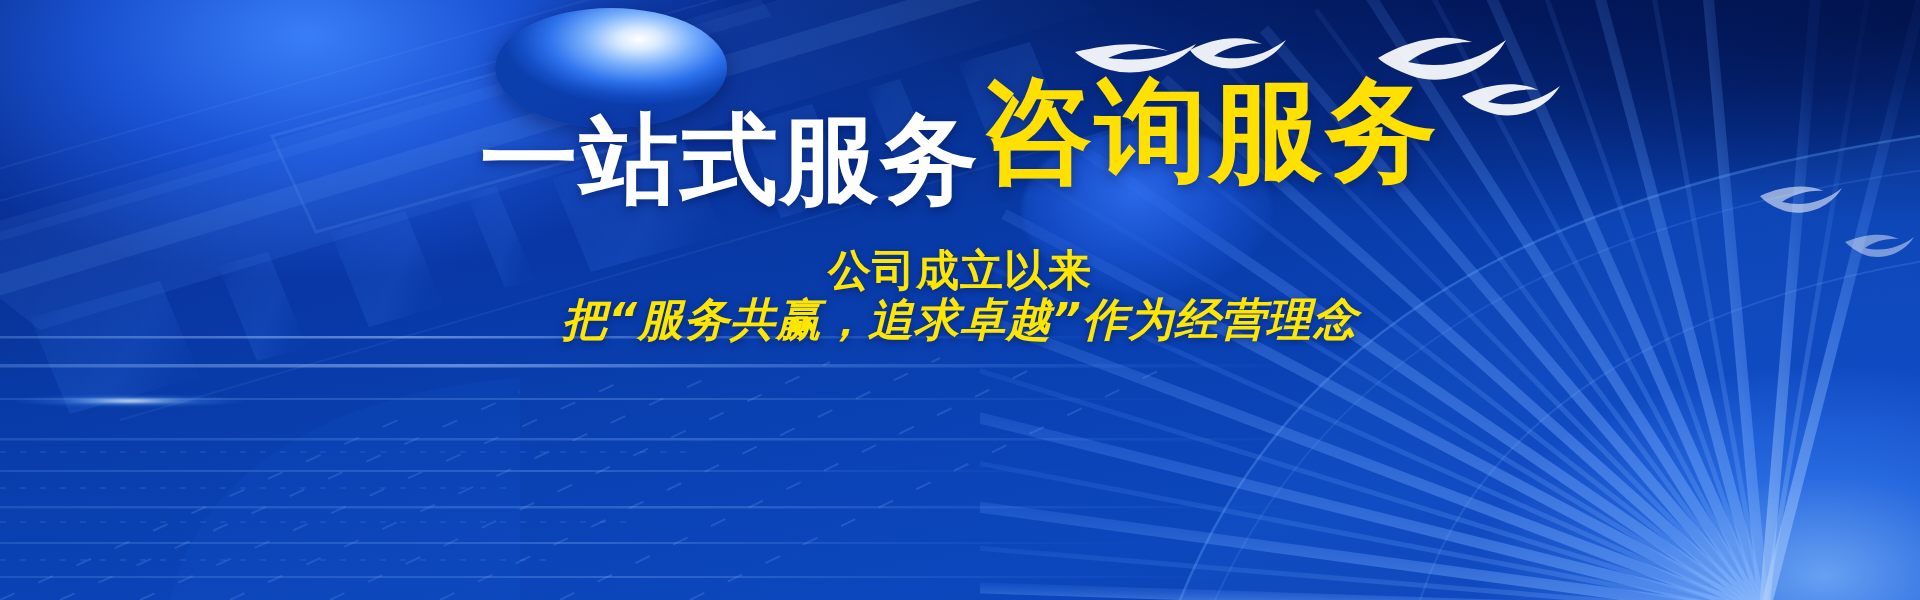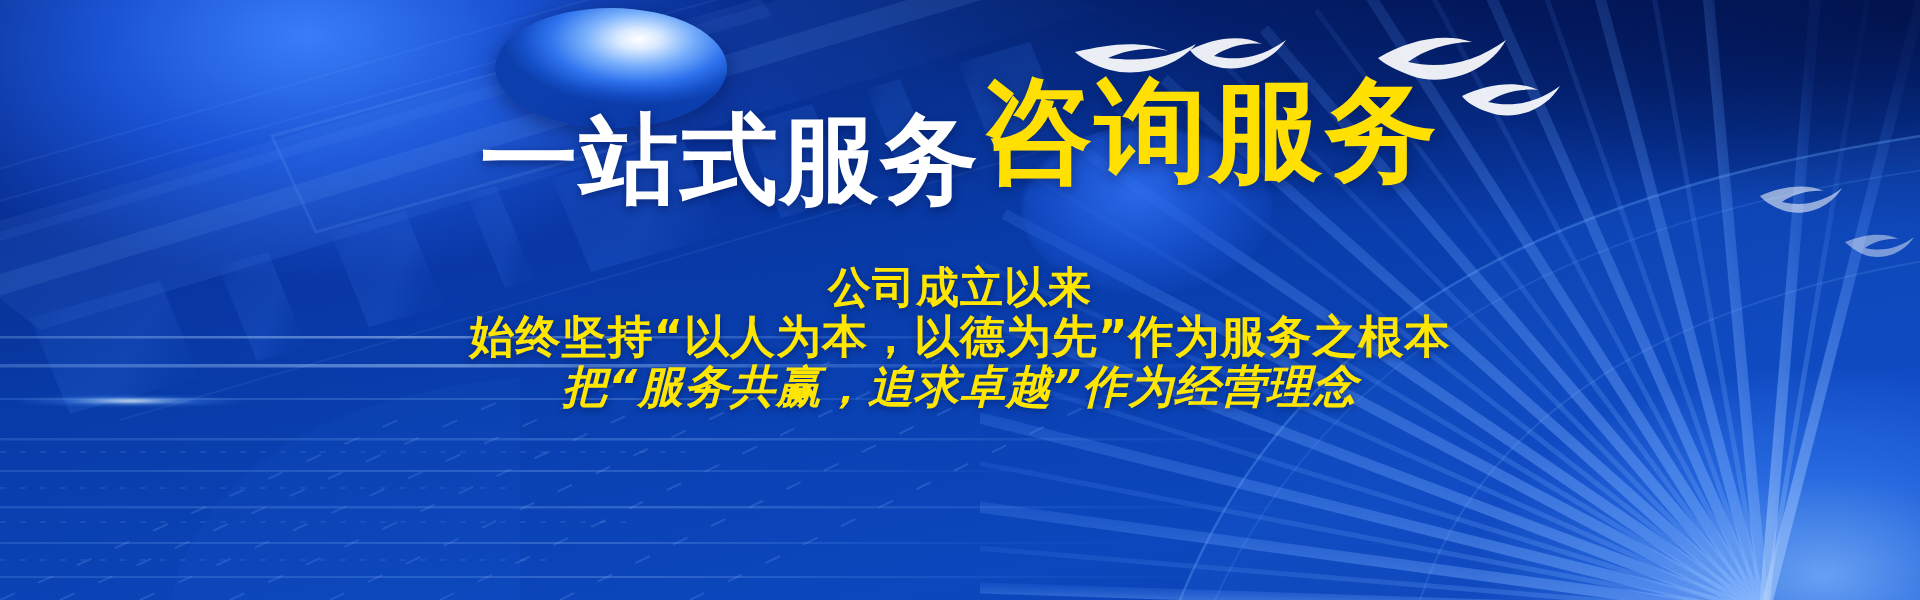--- a/index.html
+++ b/index.html
@@ -155,21 +155,21 @@
     font-weight: 700;
     color: #ffe000;
     letter-spacing: 3px;
     text-shadow: 0 3px 12px rgba(0,20,80,0.45);
   }
 
   #body-text {
     position: absolute;
     left: 0;
     right: 0;
-    top: 262px;
+    top: 245px;
     text-align: center;
     color: #ffe600;
     font-weight: 700;
     font-size: 43px;
     line-height: 50px;
     letter-spacing: 1px;
     text-shadow: 0 2px 7px rgba(0,22,88,0.6);
   }
   #body-text .bline { display: block; white-space: nowrap; }
   #body-text .bline.l2 { font-size: 45px; }
@@ -367,17 +367,16 @@
 
   <div id="orb-blob"></div>
   <div id="orb"></div>
 
   <div id="headline">
     <span class="hl-white">一站式服务</span><span class="hl-yellow">咨询服务</span>
   </div>
 
   <div id="body-text">
     <span class="bline l1">公司成立以来</span>
-    <span class="bline l2">始终坚持“以人为本，以德为先”作为服务之根本</span>
     <span class="bline l3">把“服务共赢，追求卓越”作为经营理念</span>
   </div>
 
 </div>
 
 </body></html>

